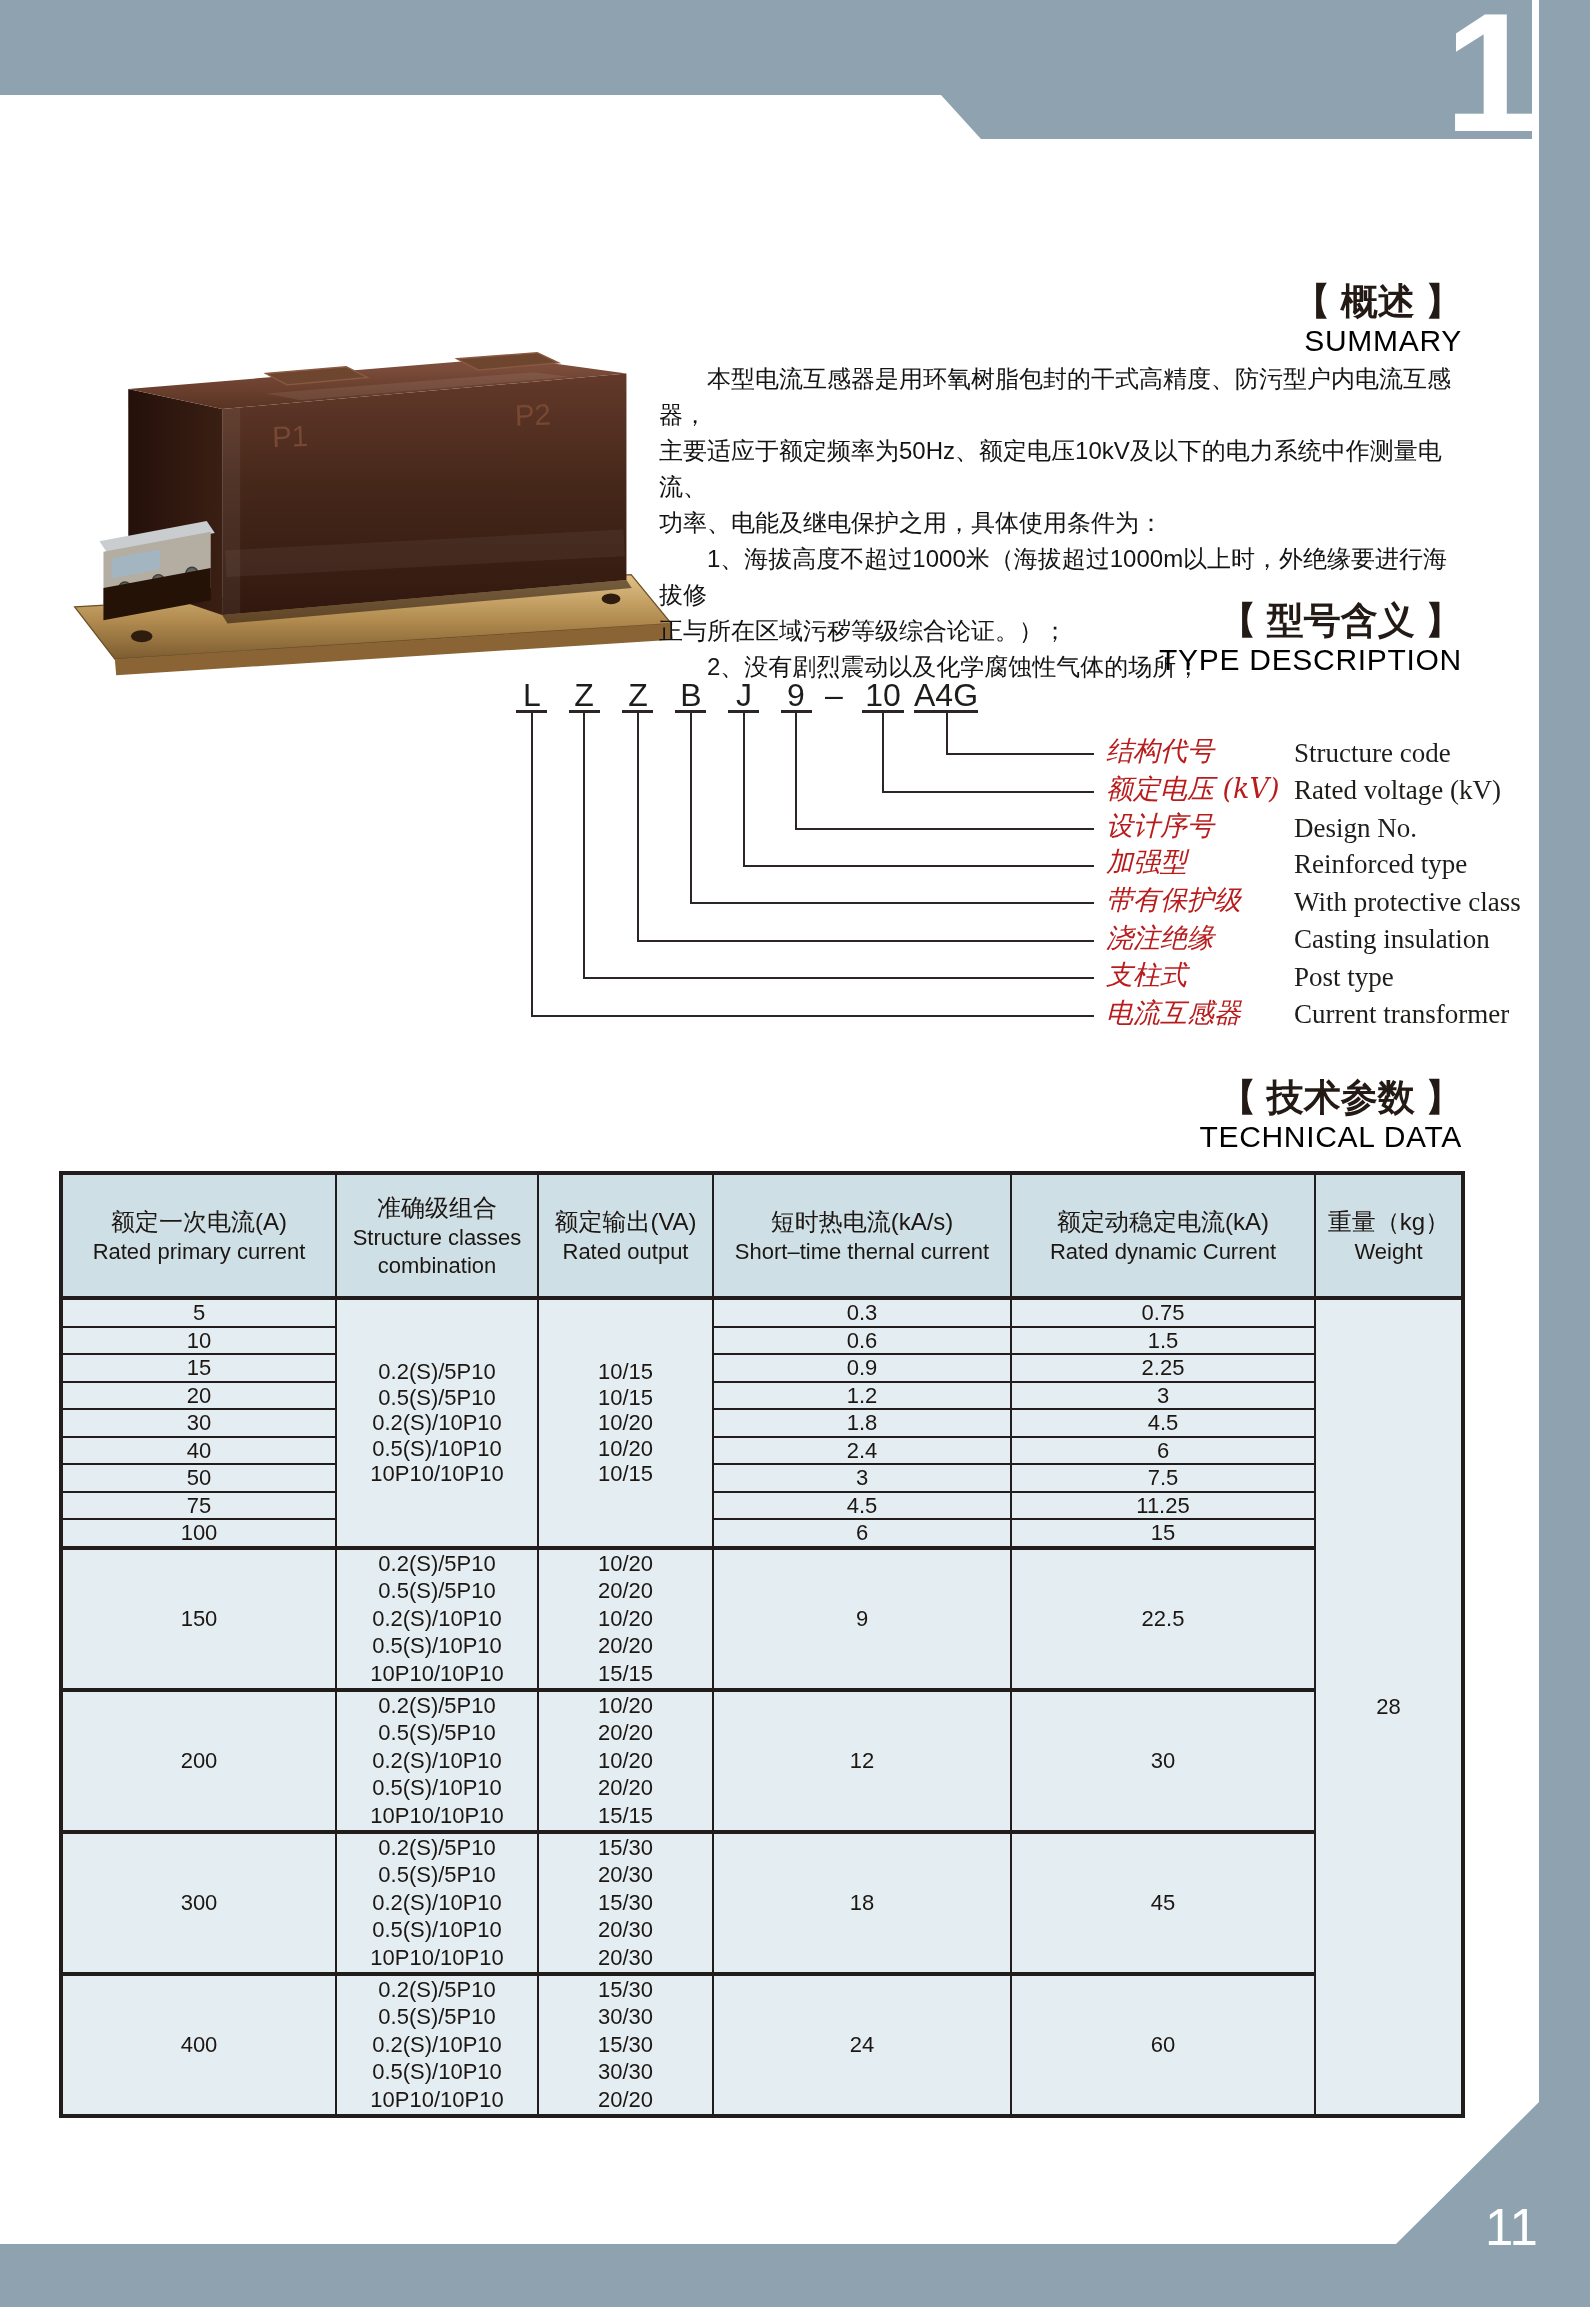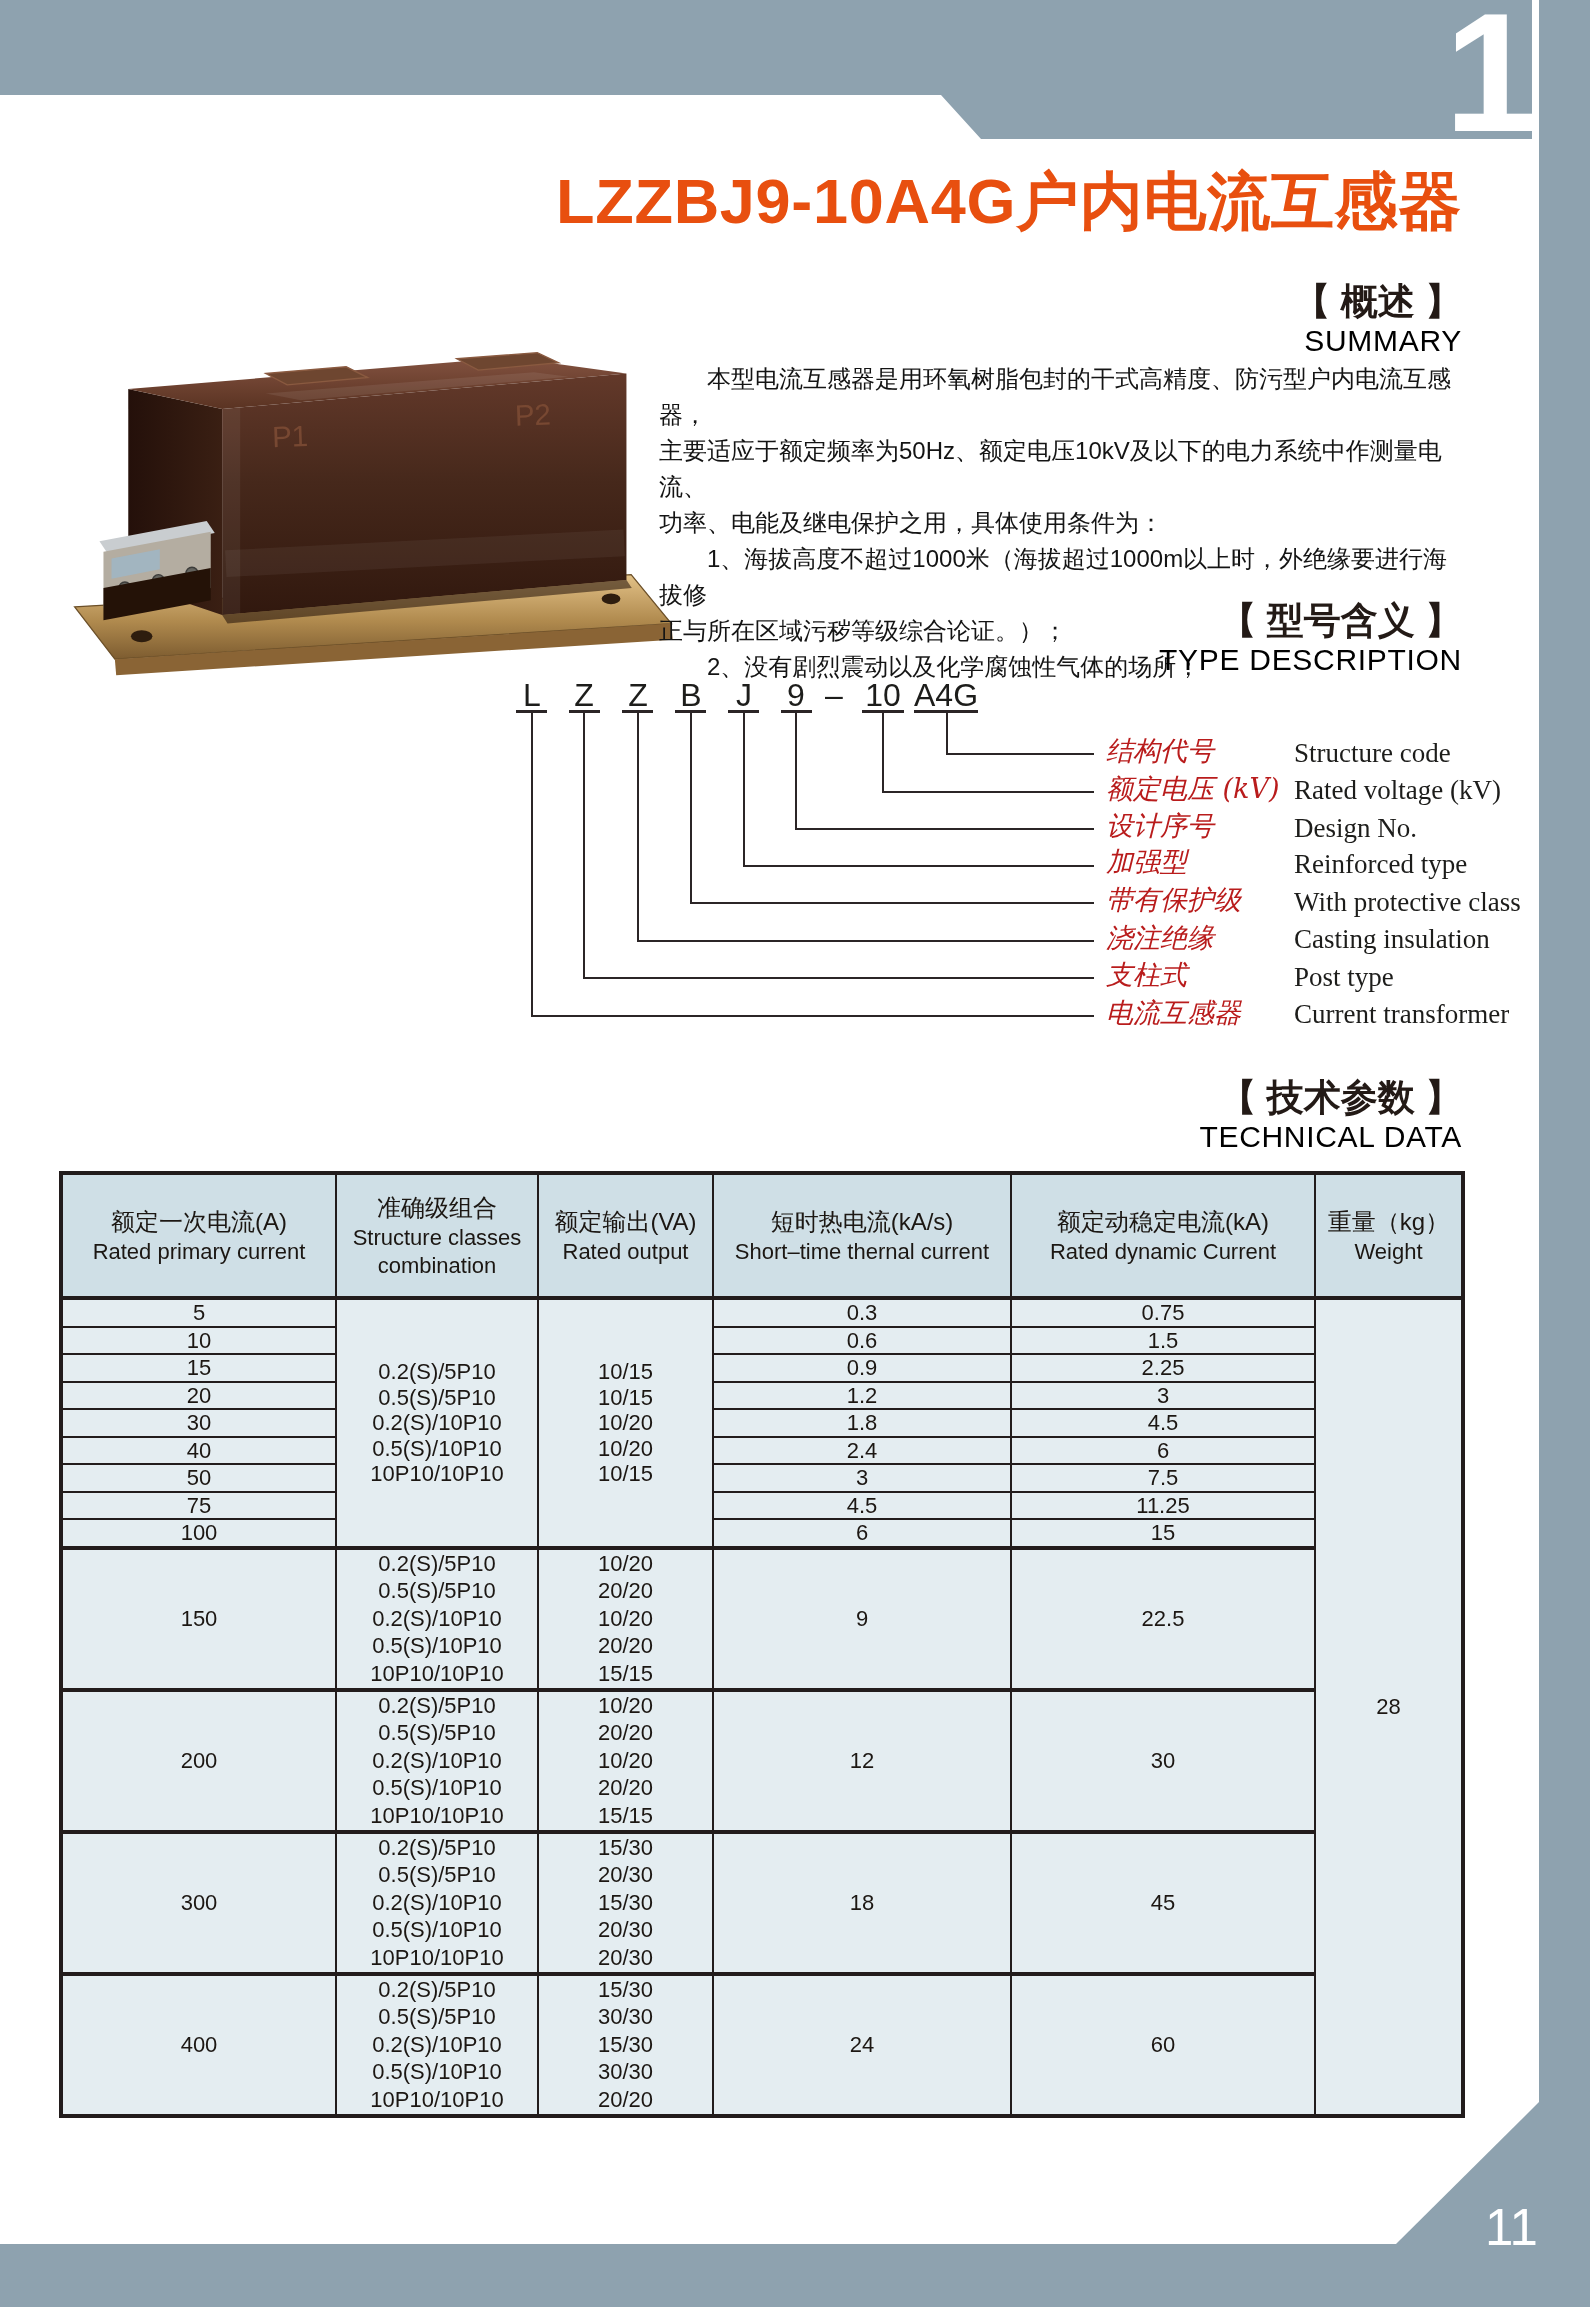--- a/index.html
+++ b/index.html
@@ -52,21 +52,20 @@
 
 <div class="page">
 
   <div class="abs band-main"></div>
   <div class="abs band-strip"></div>
   <div class="abs band-bottom"></div>
   <div class="abs band-wedge"></div>
 
   <div class="abs chapter-num">1</div>
 
-  <div class="abs doc-title">LZZBJ9-10A4G户内电流互感器</div>
 
   <svg class="abs" style="left:64px;top:285px" width="618" height="409" viewBox="0 0 920 610">
     <defs>
       <linearGradient id="gBase" x1="0" y1="0" x2="0" y2="1">
         <stop offset="0" stop-color="#e2c187"></stop>
           <stop offset="0.55" stop-color="#b08a4e"></stop>
         <stop offset="1" stop-color="#7d5c30"></stop>
       </linearGradient>
       <linearGradient id="gBody" x1="0" y1="0" x2="0" y2="1">
         <stop offset="0" stop-color="#63392a"></stop>

